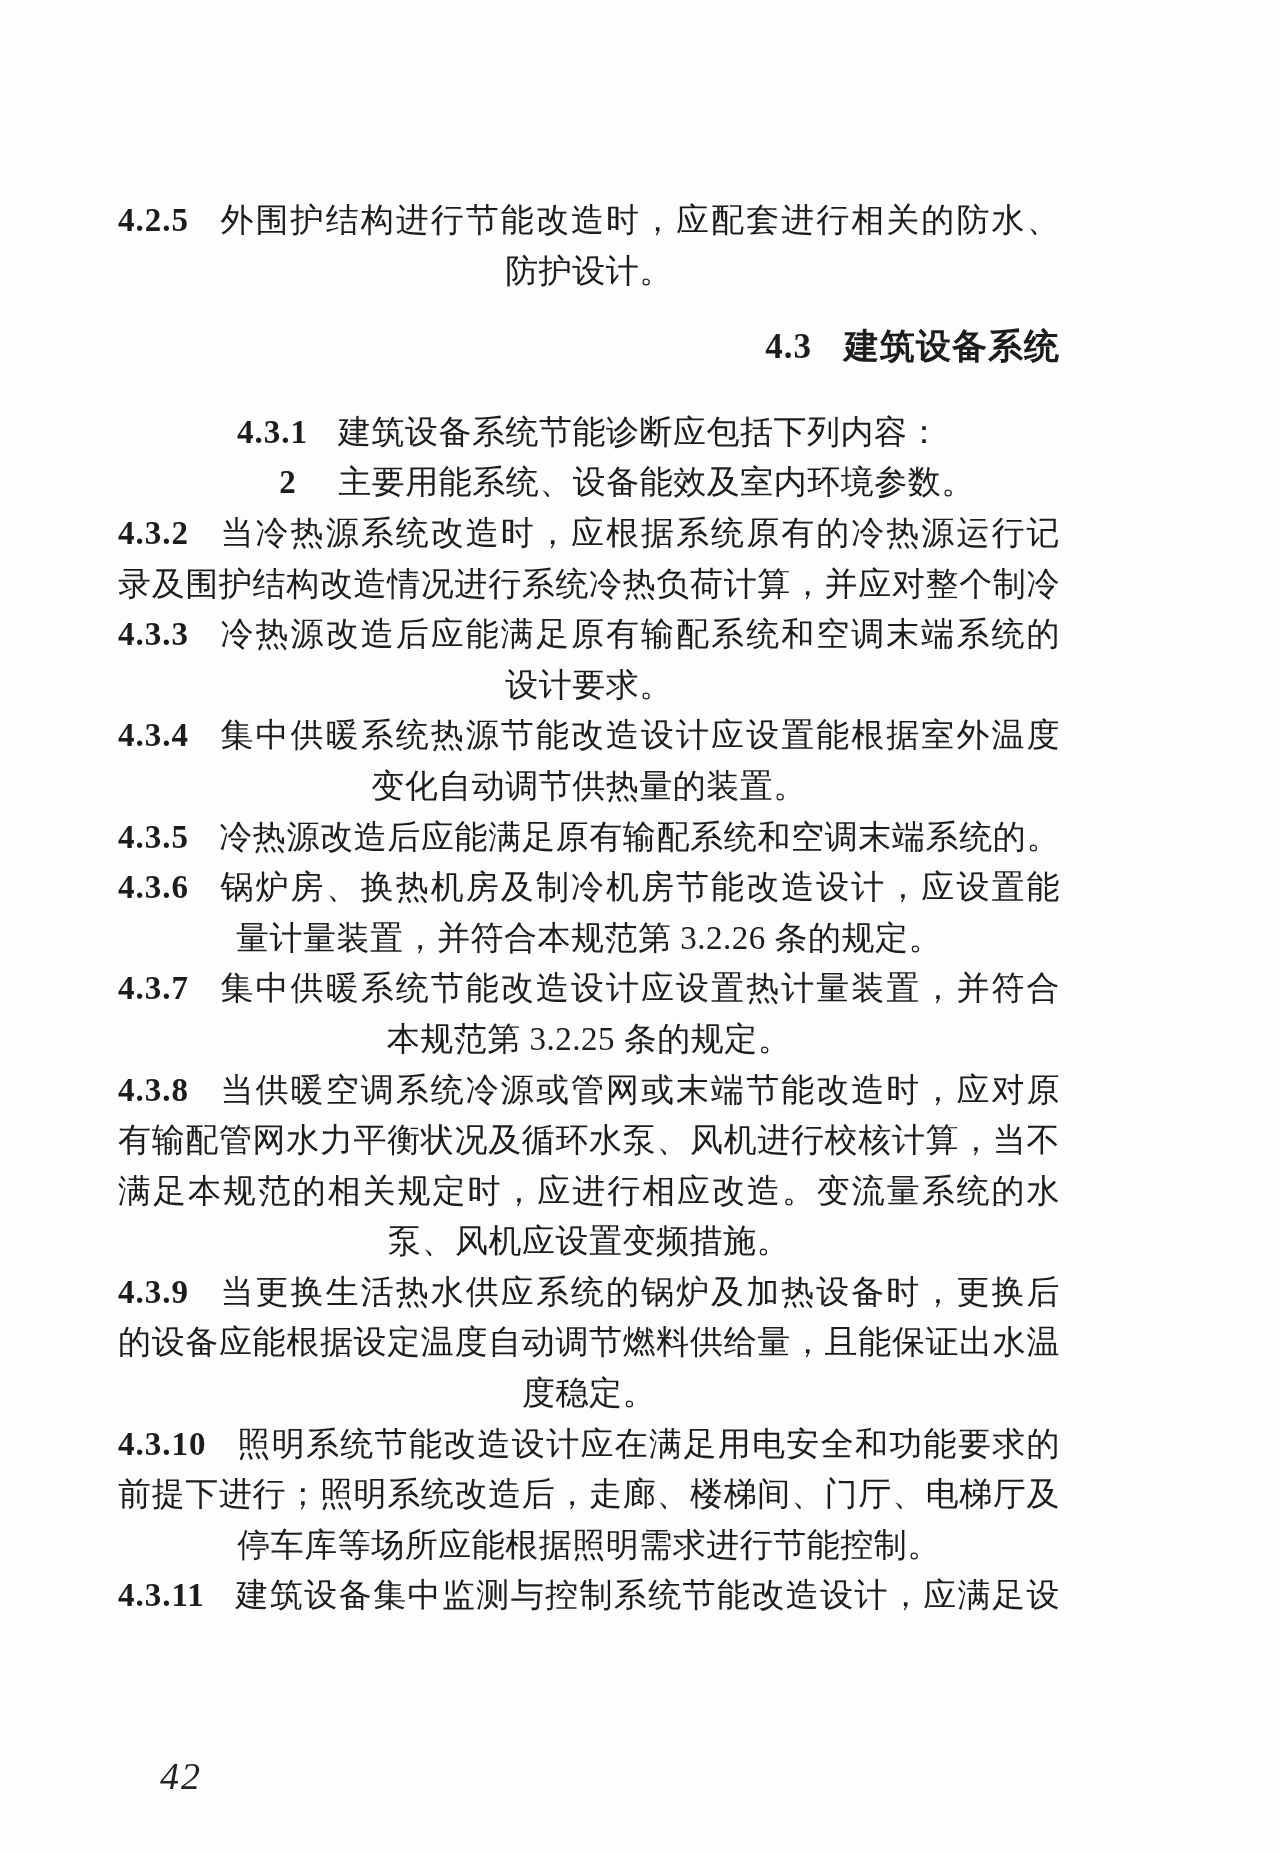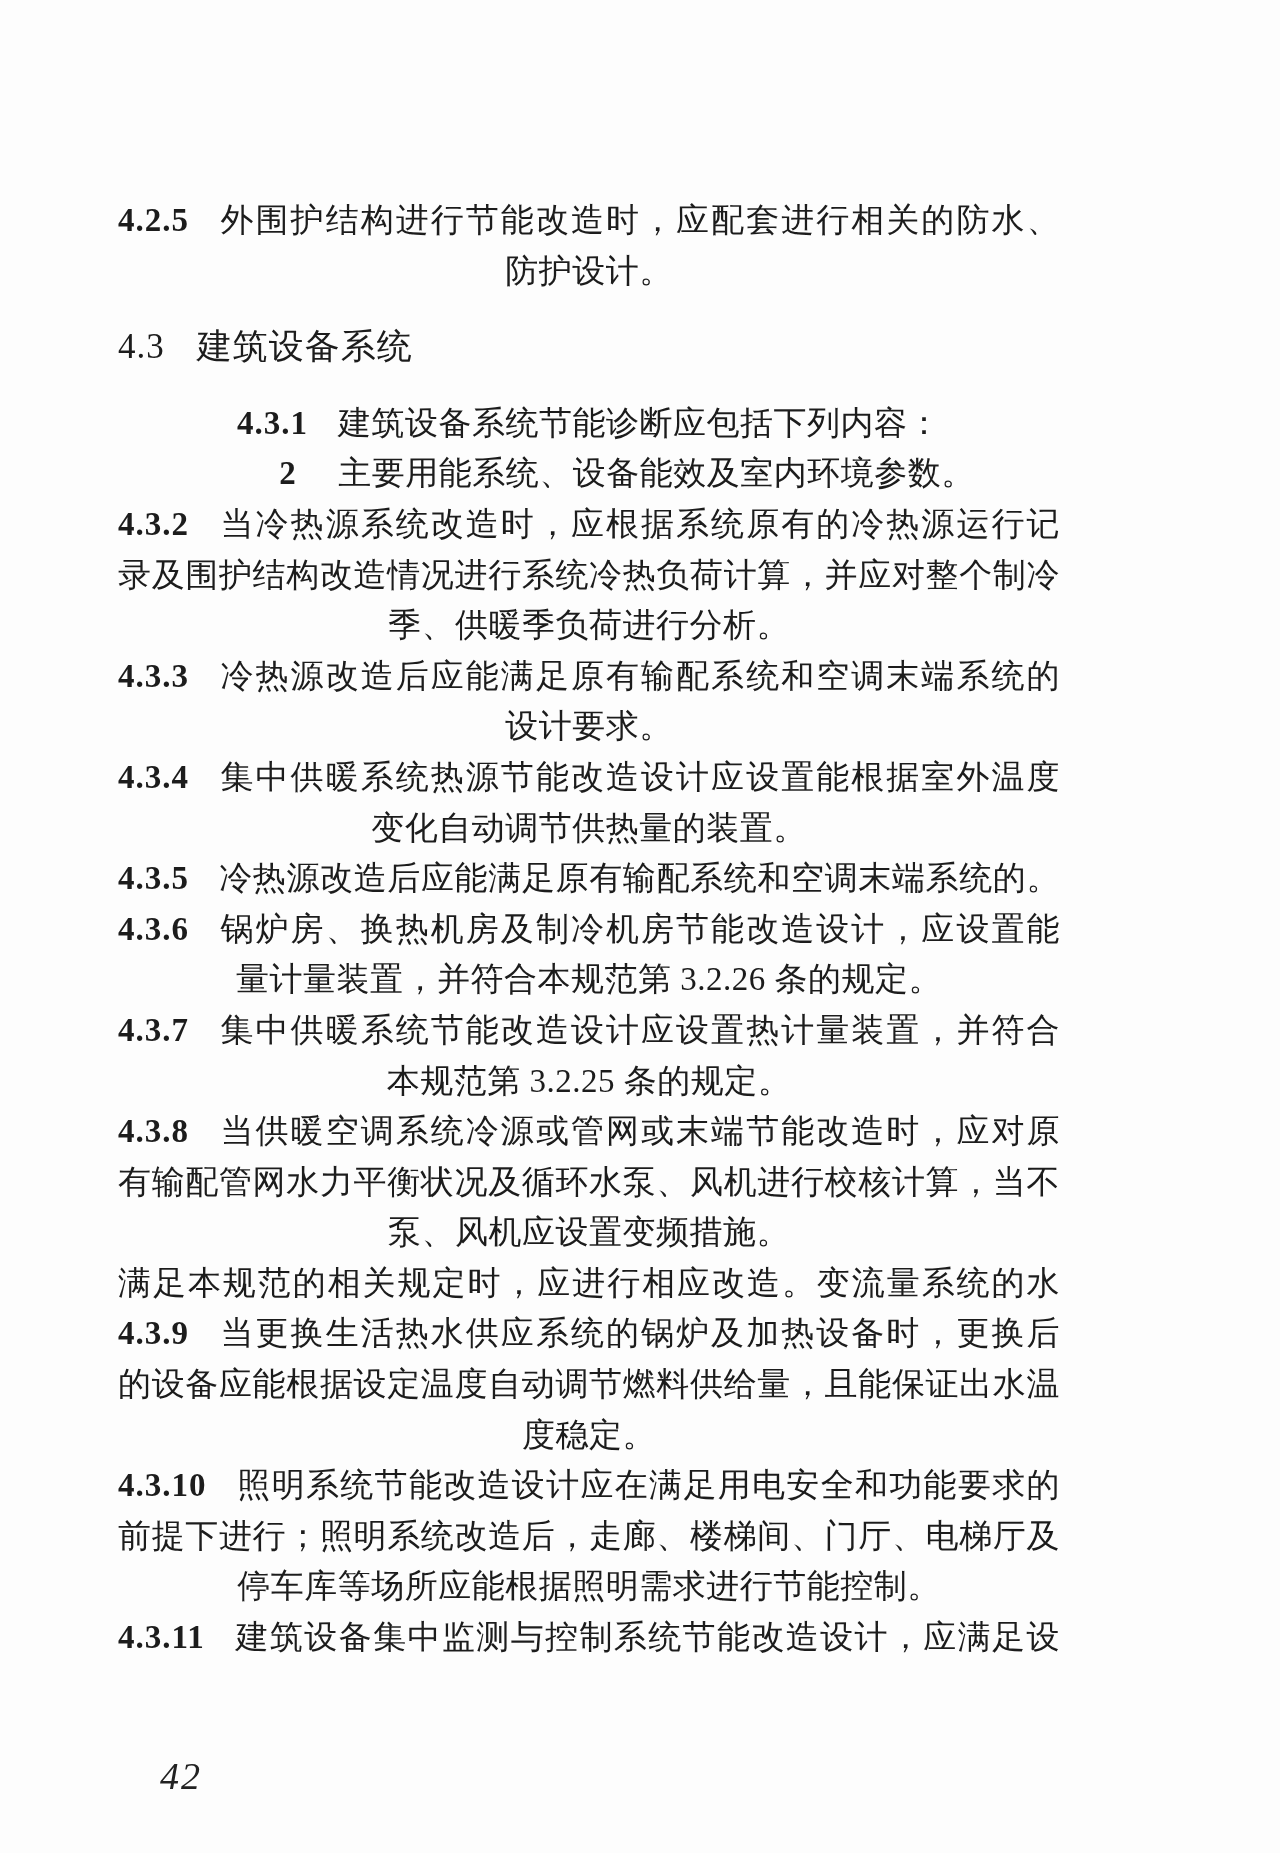--- a/index.html
+++ b/index.html
@@ -45,26 +45,26 @@
   }
   .item {
     padding-left: 76px;
   }
   .item .inum {
     font-weight: bold;
     padding-right: 42px;
   }
   .heading {
     font-size: 35px;
-    font-weight: normal;
+    font-weight: bold;
     line-height: 50.6px;
     height: 50.6px;
     margin-top: 26px;
-    margin-bottom: 25px;
-    text-align: left;
+    margin-bottom: 34px;
+    text-align: right;
     letter-spacing: 1px;
   }
   .heading .hn {
     margin-right: 32px;
   }
   .pageno {
     position: absolute;
     left: 160px;
     top: 1754px;
     font-size: 38px;
@@ -82,40 +82,39 @@
     <div class="line fill"><span class="num">4.2.5</span><span class="txt">外围护结构进行节能改造时，应配套进行相关的防水、</span></div>
     <div class="line"><span class="txt">防护设计。</span></div>
 
     <div class="heading"><span class="hn">4.3</span><span class="ht">建筑设备系统</span></div>
 
     <div class="line"><span class="num">4.3.1</span><span class="txt">建筑设备系统节能诊断应包括下列内容：</span></div>
     <div class="line item"><span class="inum">2</span><span class="txt">主要用能系统、设备能效及室内环境参数。</span></div>
 
     <div class="line fill"><span class="num">4.3.2</span><span class="txt">当冷热源系统改造时，应根据系统原有的冷热源运行记</span></div>
     <div class="line fill"><span class="txt">录及围护结构改造情况进行系统冷热负荷计算，并应对整个制冷</span></div>
-    <div class="line"><span class="txt">季、供暖季负荷进行分析。</span></div>
 
     <div class="line fill"><span class="num">4.3.3</span><span class="txt">冷热源改造后应能满足原有输配系统和空调末端系统的</span></div>
     <div class="line"><span class="txt">设计要求。</span></div>
 
     <div class="line fill"><span class="num">4.3.4</span><span class="txt">集中供暖系统热源节能改造设计应设置能根据室外温度</span></div>
     <div class="line"><span class="txt">变化自动调节供热量的装置。</span></div>
 
     <div class="line fill"><span class="num">4.3.5</span><span class="txt">冷热源改造后应能满足原有输配系统和空调末端系统的。</span></div>
 
     <div class="line fill"><span class="num">4.3.6</span><span class="txt">锅炉房、换热机房及制冷机房节能改造设计，应设置能</span></div>
     <div class="line"><span class="txt">量计量装置，并符合本规范第 3.2.26 条的规定。</span></div>
 
     <div class="line fill"><span class="num">4.3.7</span><span class="txt">集中供暖系统节能改造设计应设置热计量装置，并符合</span></div>
     <div class="line"><span class="txt">本规范第 3.2.25 条的规定。</span></div>
 
     <div class="line fill"><span class="num">4.3.8</span><span class="txt">当供暖空调系统冷源或管网或末端节能改造时，应对原</span></div>
     <div class="line fill"><span class="txt">有输配管网水力平衡状况及循环水泵、风机进行校核计算，当不</span></div>
+    <div class="line fill"><span class="txt">满足本规范的相关规定时，应进行相应改造。变流量系统的水</span></div>
     <div class="line"><span class="txt">泵、风机应设置变频措施。</span></div>
-    <div class="line fill"><span class="txt">满足本规范的相关规定时，应进行相应改造。变流量系统的水</span></div>
 
     <div class="line fill"><span class="num">4.3.9</span><span class="txt">当更换生活热水供应系统的锅炉及加热设备时，更换后</span></div>
     <div class="line fill"><span class="txt">的设备应能根据设定温度自动调节燃料供给量，且能保证出水温</span></div>
     <div class="line"><span class="txt">度稳定。</span></div>
 
     <div class="line fill"><span class="num">4.3.10</span><span class="txt">照明系统节能改造设计应在满足用电安全和功能要求的</span></div>
     <div class="line fill"><span class="txt">前提下进行；照明系统改造后，走廊、楼梯间、门厅、电梯厅及</span></div>
     <div class="line"><span class="txt">停车库等场所应能根据照明需求进行节能控制。</span></div>
 
     <div class="line fill"><span class="num">4.3.11</span><span class="txt">建筑设备集中监测与控制系统节能改造设计，应满足设</span></div>

